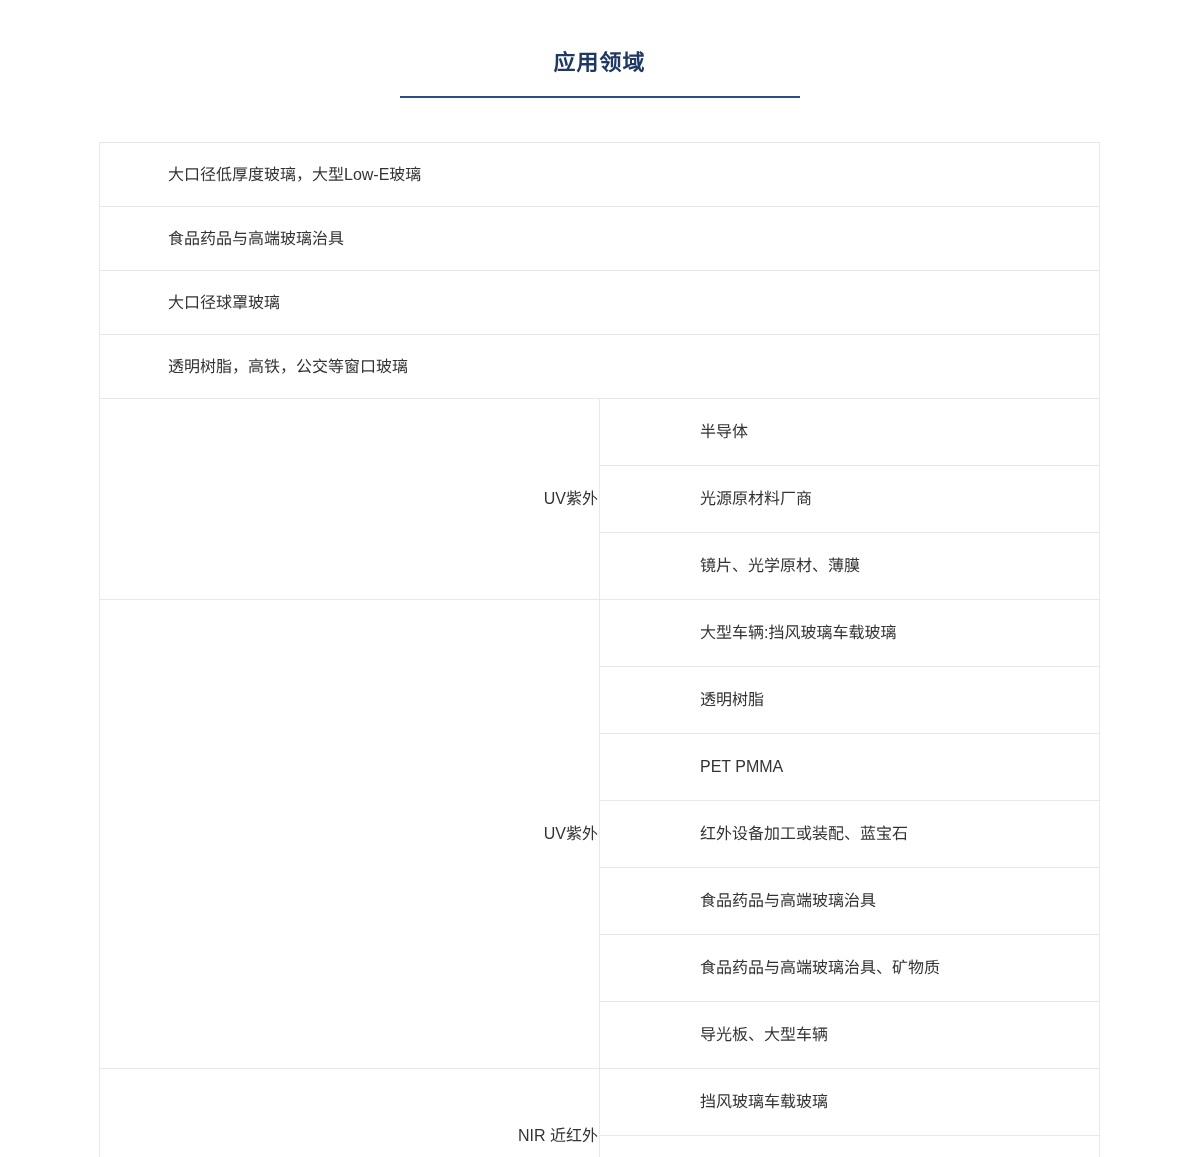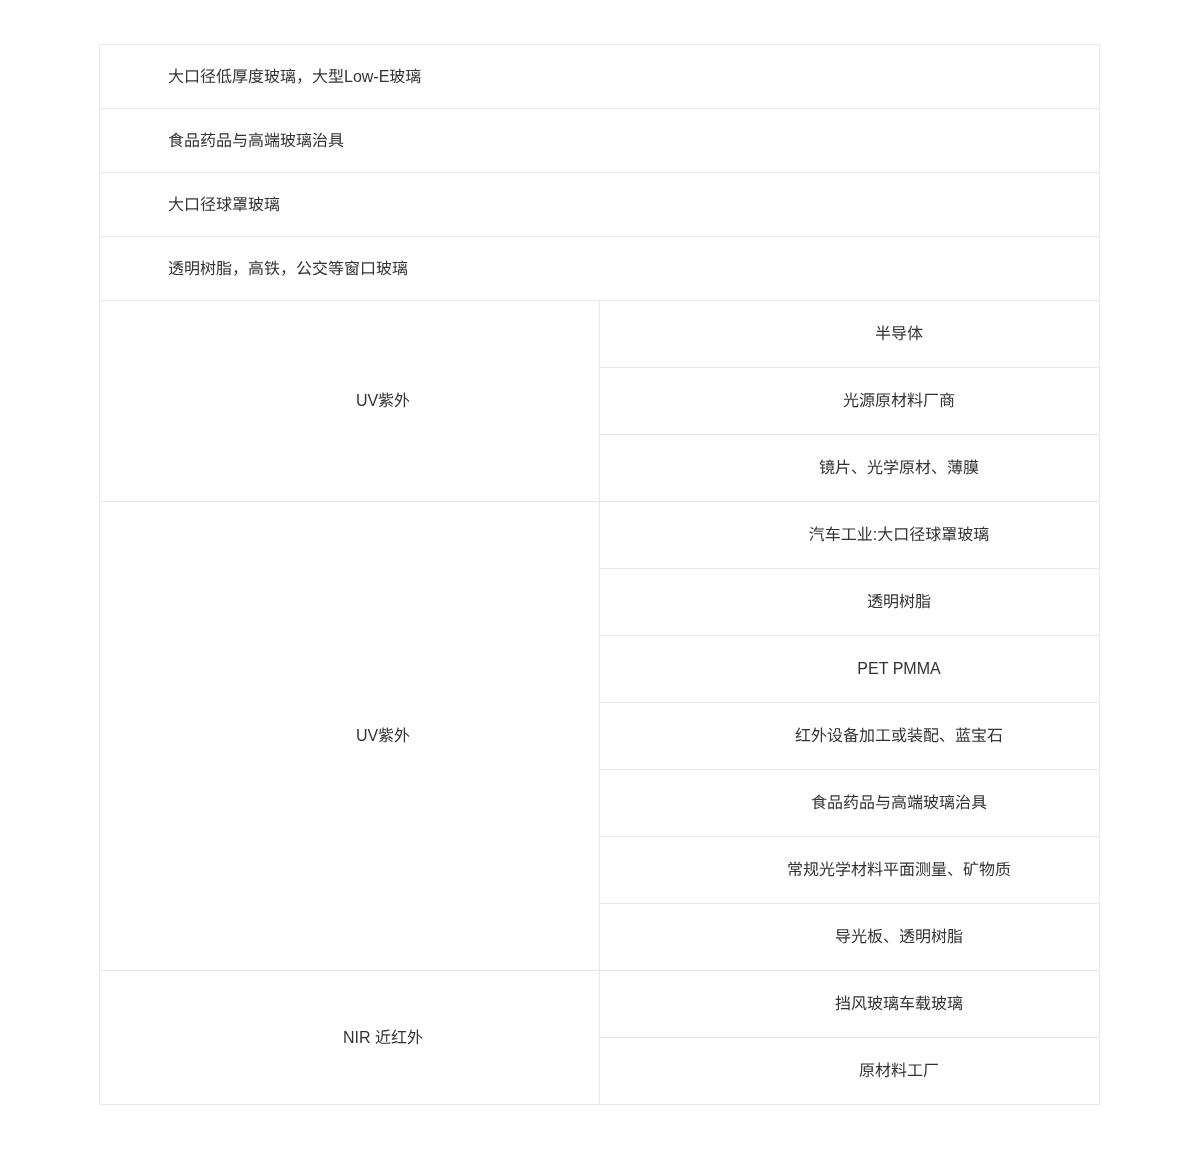--- a/index.html
+++ b/index.html
@@ -59,34 +59,37 @@
     vertical-align: middle;
     line-height: 24px;
   }
   td.full-cell {
     height: 63px;
     padding: 0 12px 0 68px;
   }
   td.cat-cell {
     width: 305px;
     padding-left: 68px;
-    text-align: center;
+    text-align: right;
     vertical-align: middle;
   }
   td.item-cell {
     padding-left: 100px;
     height: 64px;
-    text-align: center;
   }
 </style>
 </head>
 <body>
 
 <div class="page">
 
+  <div class="header">
+    <div class="header-title">应用领域</div>
+    <div class="header-rule"></div>
+  </div>
 
   <div class="table-wrap">
     <table class="app-table">
       <tbody>
 
         <tr>
           <td class="full-cell" colspan="2">大口径低厚度玻璃，大型Low-E玻璃</td>
         </tr>
         <tr>
           <td class="full-cell" colspan="2">食品药品与高端玻璃治具</td>
@@ -104,39 +107,39 @@
         </tr>
         <tr>
           <td class="item-cell">光源原材料厂商</td>
         </tr>
         <tr>
           <td class="item-cell">镜片、光学原材、薄膜</td>
         </tr>
 
         <tr>
           <td class="cat-cell" rowspan="7">UV紫外</td>
-          <td class="item-cell">汽车工业:大口径球罩玻璃</td>
+          <td class="item-cell">大型车辆:挡风玻璃车载玻璃</td>
         </tr>
         <tr>
           <td class="item-cell">透明树脂</td>
         </tr>
         <tr>
           <td class="item-cell">PET PMMA</td>
         </tr>
         <tr>
           <td class="item-cell">红外设备加工或装配、蓝宝石</td>
         </tr>
         <tr>
           <td class="item-cell">食品药品与高端玻璃治具</td>
         </tr>
         <tr>
-          <td class="item-cell">常规光学材料平面测量、矿物质</td>
+          <td class="item-cell">食品药品与高端玻璃治具、矿物质</td>
         </tr>
         <tr>
-          <td class="item-cell">导光板、透明树脂</td>
+          <td class="item-cell">导光板、大型车辆</td>
         </tr>
 
         <tr>
           <td class="cat-cell" rowspan="2">NIR 近红外</td>
           <td class="item-cell">挡风玻璃车载玻璃</td>
         </tr>
         <tr>
           <td class="item-cell">原材料工厂</td>
         </tr>
 

